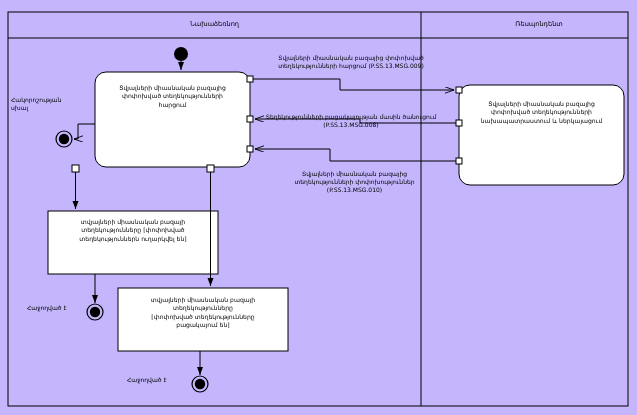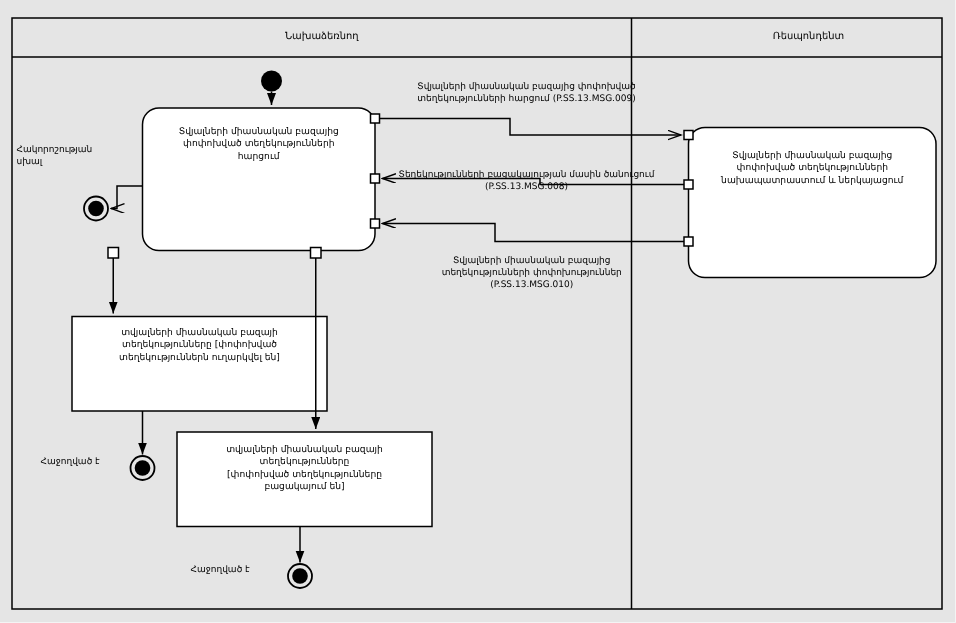--- a/index.html
+++ b/index.html
@@ -5,21 +5,21 @@
   html,body{margin:0;padding:0;background:#ffffff;}
   body{
     font-family:"DejaVu Sans","Liberation Sans",sans-serif;
     color:#000;
   }
   #canvas{
     position:relative;
     width:637px;
     height:415px;
     overflow:hidden;
-    background:#e5e5e5;
+    background:#c4b5fd;
   }
   svg.layer{
     position:absolute;
     left:0;top:0;
     width:637px;height:415px;
     pointer-events:none;
   }
   .lane-title{
     position:absolute;
     font-size:6.6px;

